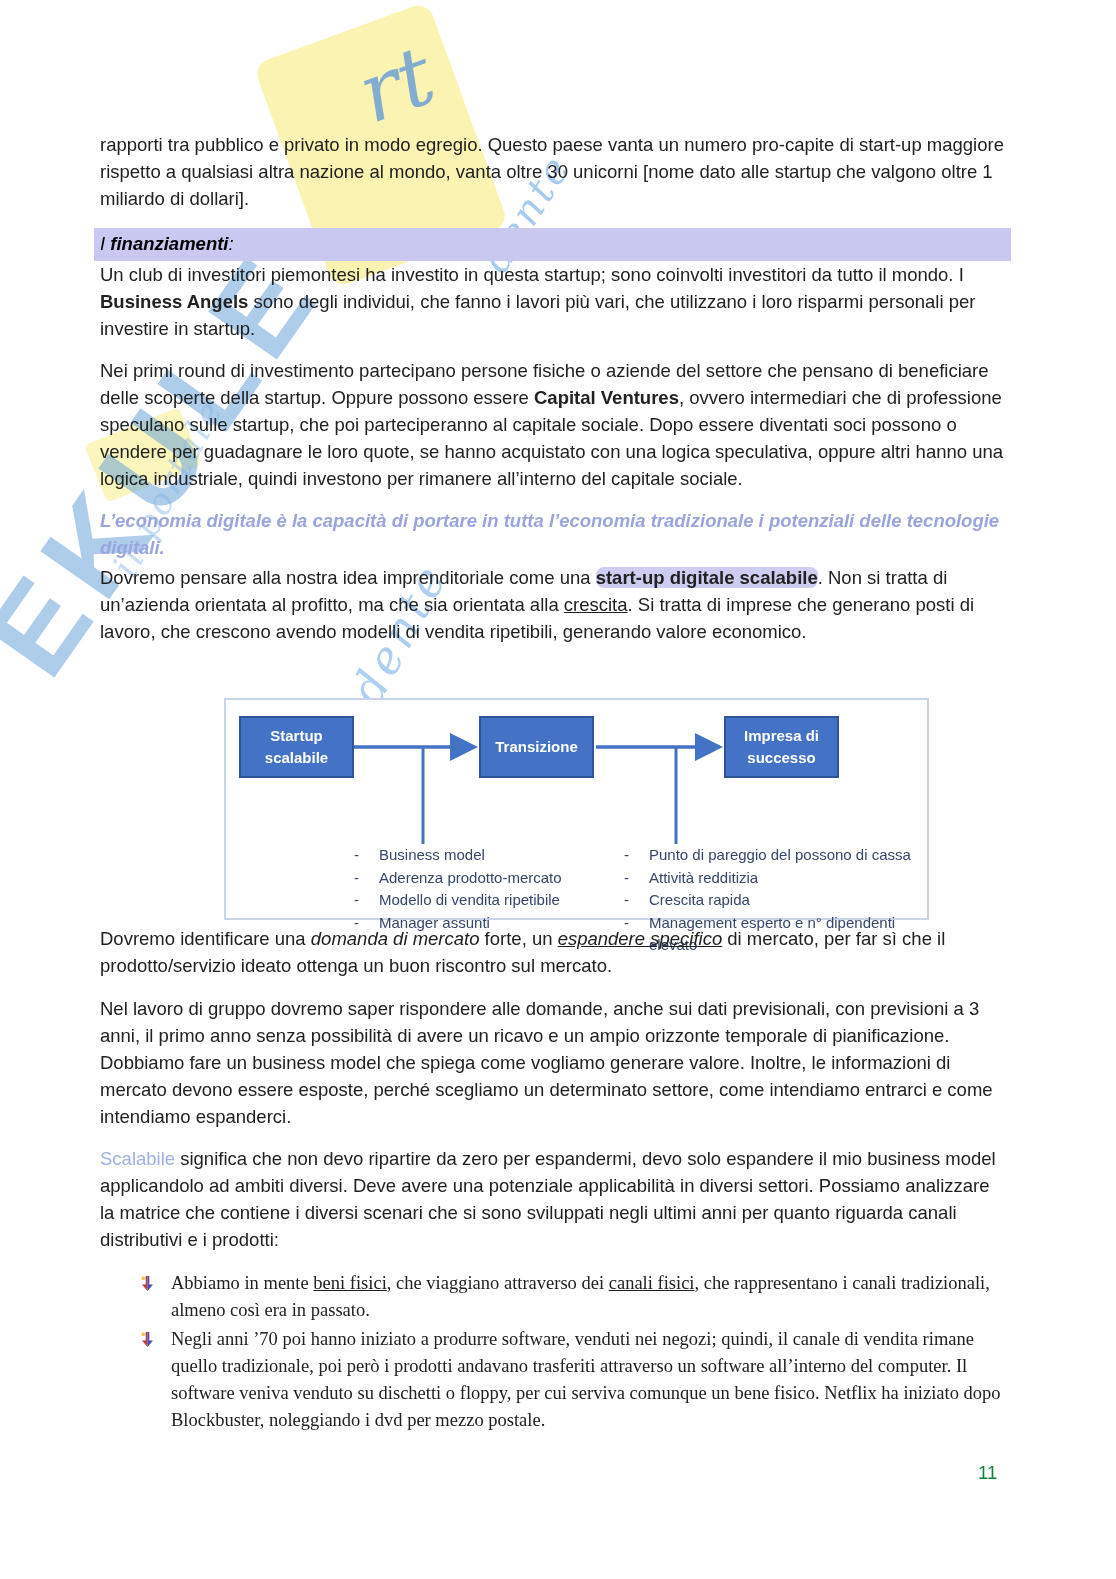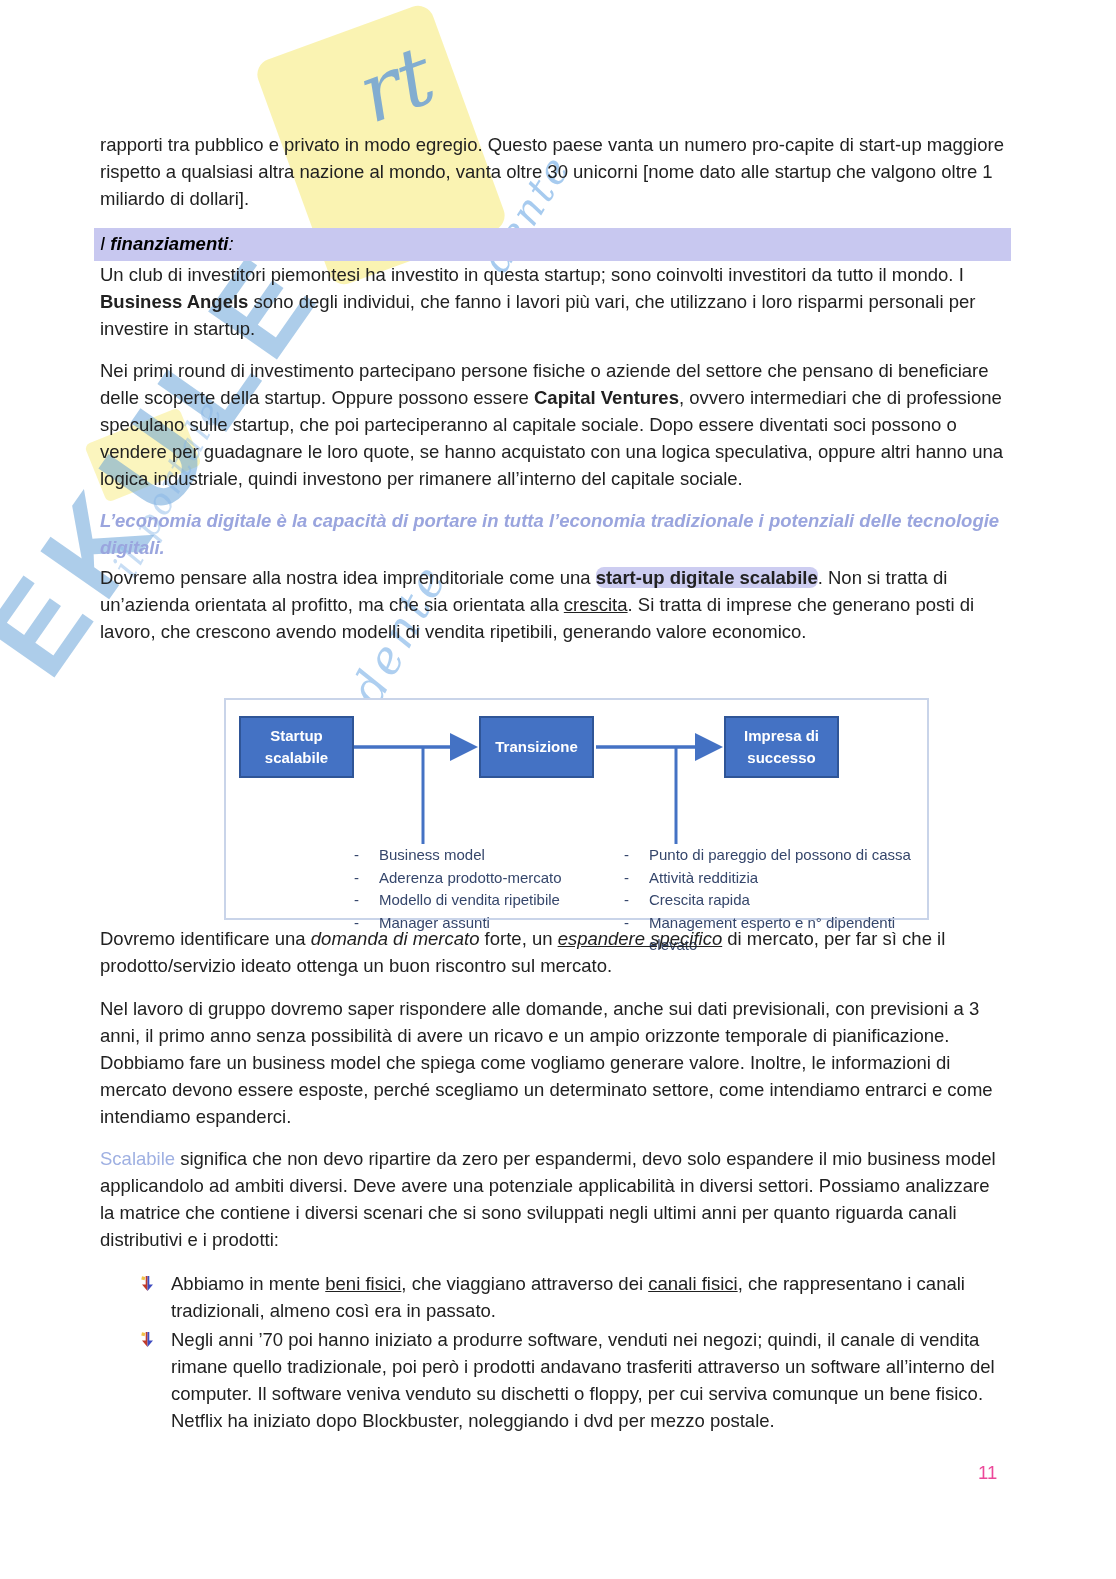--- a/index.html
+++ b/index.html
@@ -50,24 +50,24 @@
   .dlist { position:absolute; top:144px; font-size:15px; line-height:22.5px; color:#35466b; }
   .dlist-left  { left:128px; width:260px; }
   .dlist-right { left:398px; width:300px; }
   .dlist-row { display:flex; }
   .dlist-row .dash { width:25px; flex:none; }
 
   
   .bullets { margin:0; }
   .bullet-item { display:flex; margin:0 0 2px 0; }
   .bullet-icon { flex:none; margin:5px 16px 0 40px; width:15px; height:17px; }
-  .bullet-text { font-size:18.5px; line-height:27px; color:#212121; }
+  .bullet-text { font-size:18.5px; line-height:27px; color:#212121;font-family:Liberation Serif, serif; }
 
   .page-number { position:absolute; left:978px; top:1462px; width:40px; text-align:left;
-    font-size:18.5px; color:#ec4899; z-index:2; }
+    font-size:18.5px; color:#15803d; z-index:2; }
 </style>
 </head>
 <body>
 
 <div class="page">
 
   <div class="watermark">
     <div class="wm-square1"></div>
     <div class="wm-square2"></div>
     <div class="wm-letters">EKULE</div>

